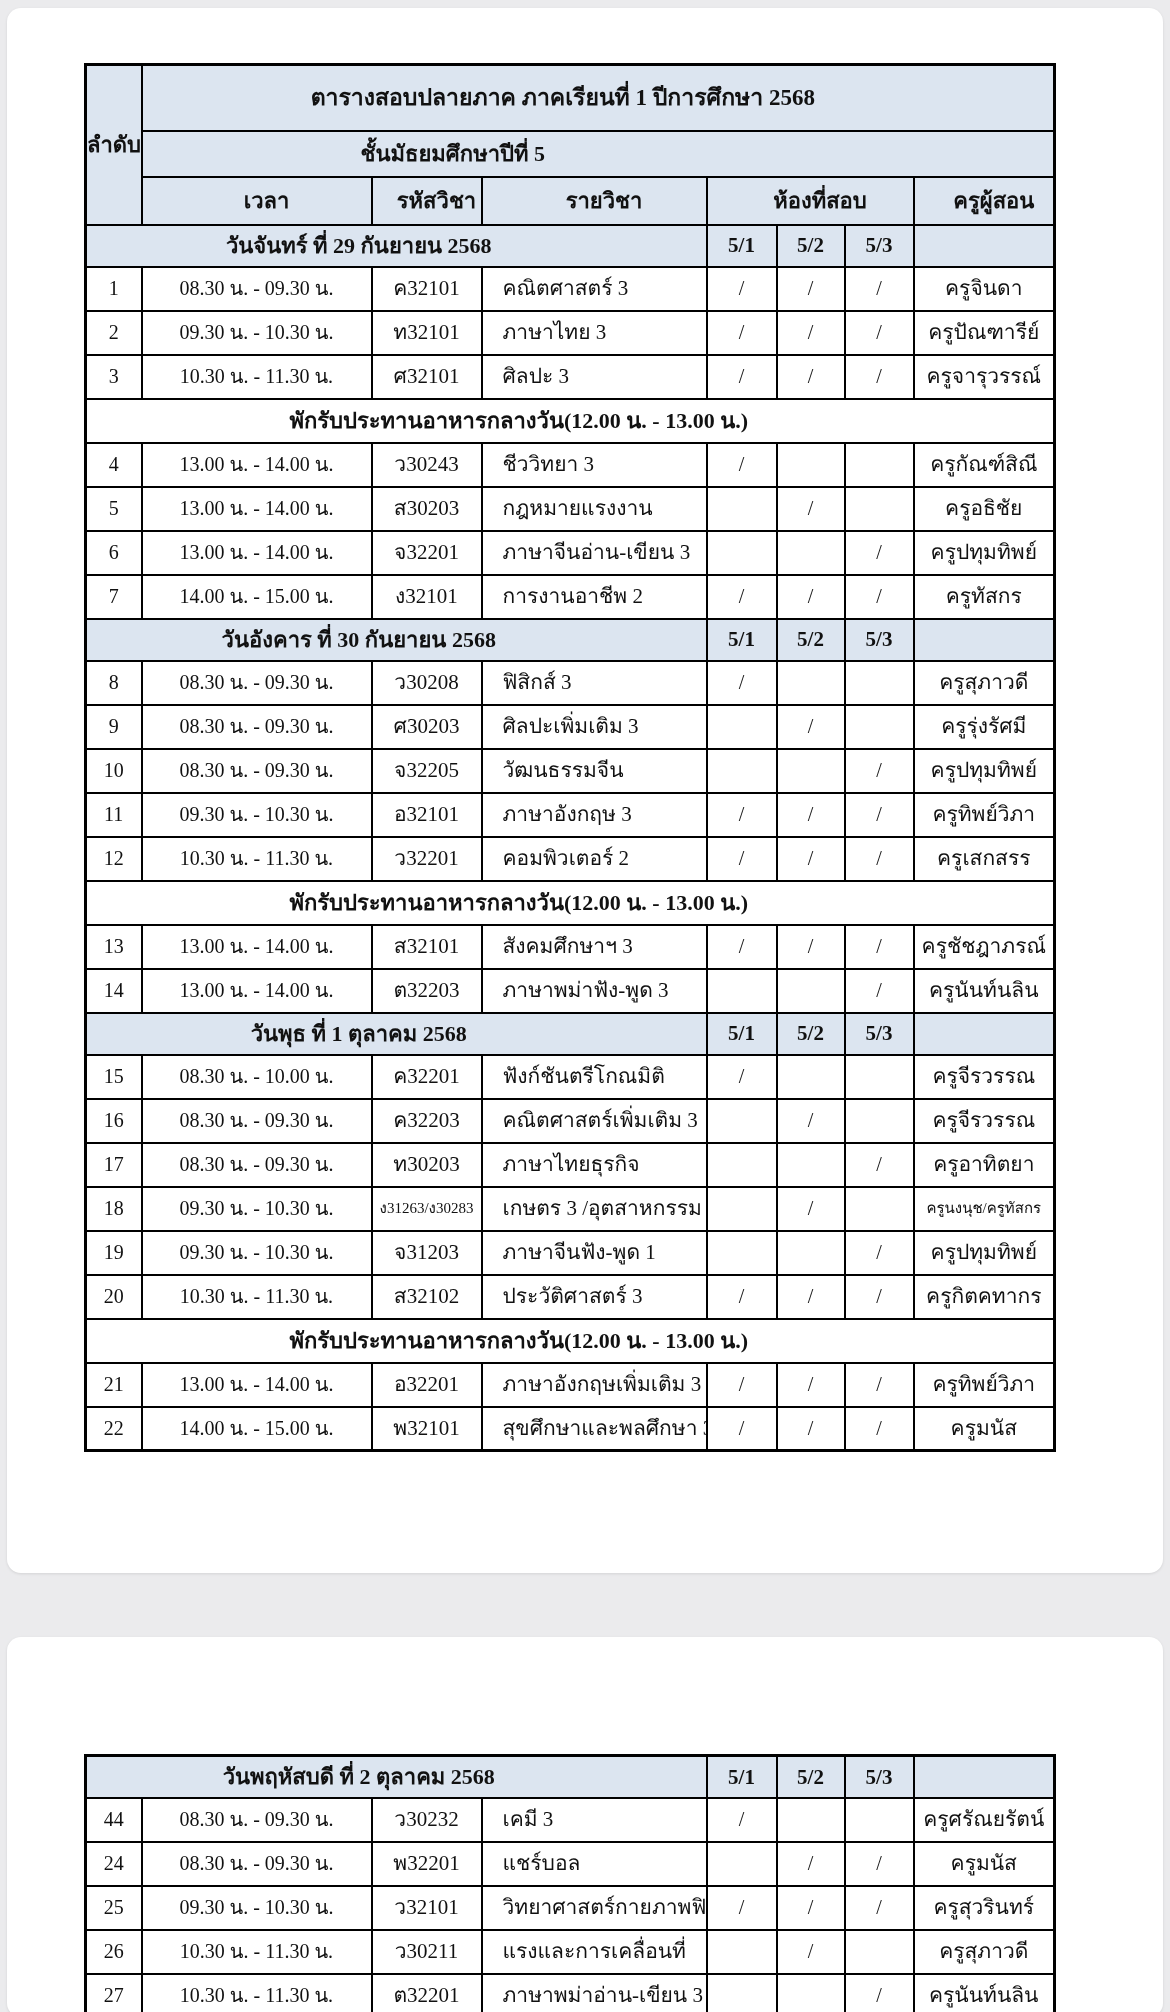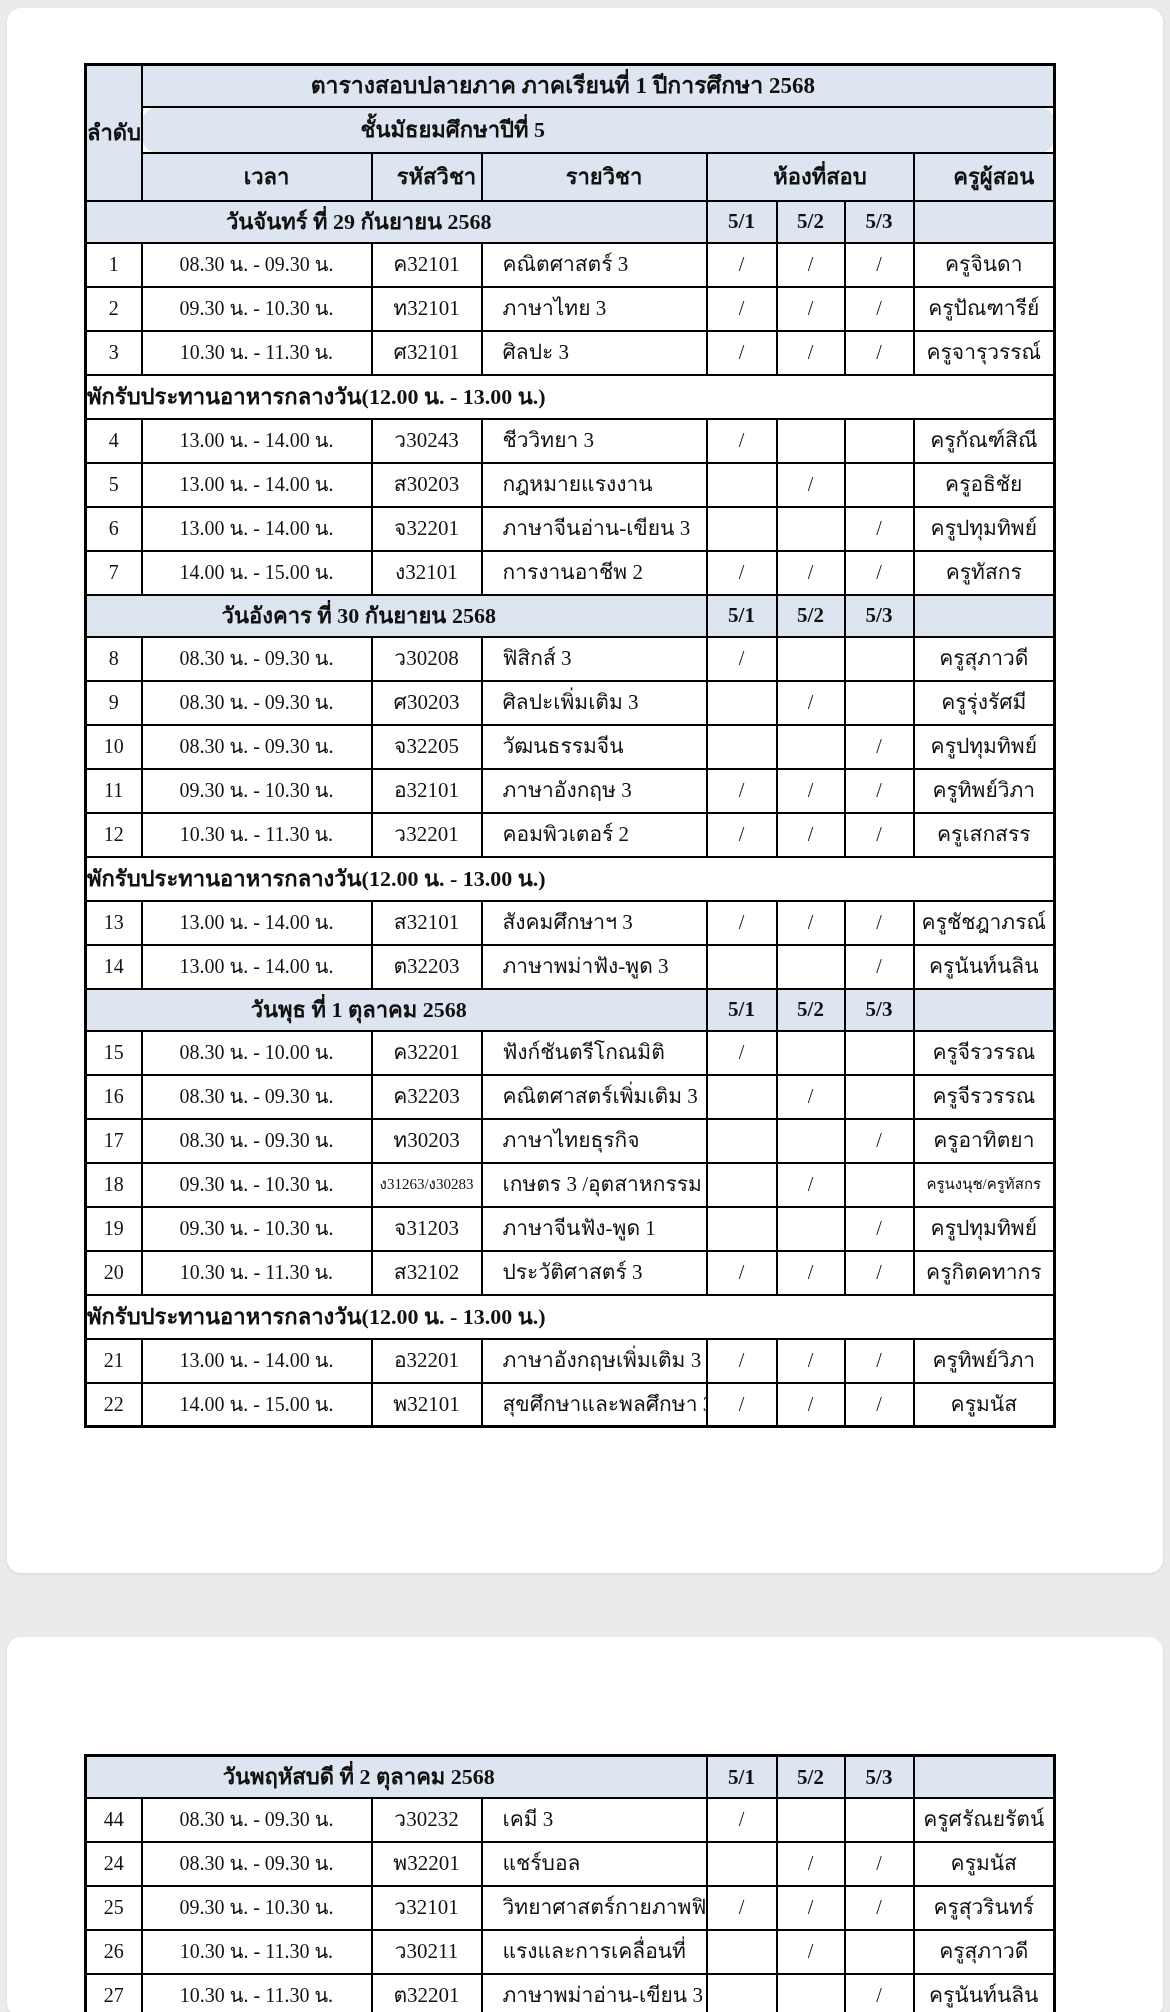--- a/index.html
+++ b/index.html
@@ -29,33 +29,33 @@
   td {
     border:2px solid var(--border-col, #000);
     overflow:hidden; vertical-align:middle;
     line-height:1.05; white-space:nowrap;
     color:#111;
   }
   .hdr {
     background:var(--header-fill, #dce5f0);
     font-weight:bold; text-align:center; font-size:22px;
   }
-  tr.title-row td { height:42px;margin-top:46px; }
+  tr.title-row td { height:66px;margin-top:46px; }
   tr.sub-row td { height:46px; }
   tr.colhead-row td { height:48px;padding-left:20px; }
   .title-cell { font-size:23px; padding-right:70px; }
-  .sub-cell   { padding-right:290px;border-radius:16px; }
+  .sub-cell   { padding-right:290px; }
 
   tbody tr td { height:44px; }
   tr.day-row td { height:42px; }
   .day-cell { padding-right:75px; }
   .room-label { font-size:21px; }
 
   .lunch-cell {
-    background:#ffffff; text-align:left; font-weight:bold;
+    background:#ffffff; text-align:right; font-weight:bold;
     font-size:22px; padding-right:305px;
   }
 
   .c { text-align:center; }
   .time { font-size:20px; }
   .code { font-size:21px; }
   .mark { font-size:20px; }
   td.c:first-child { font-size:20px; }
   .subject { font-size:21px; text-align:left; padding-left:20px; }
   .teacher { font-size:21px; }

